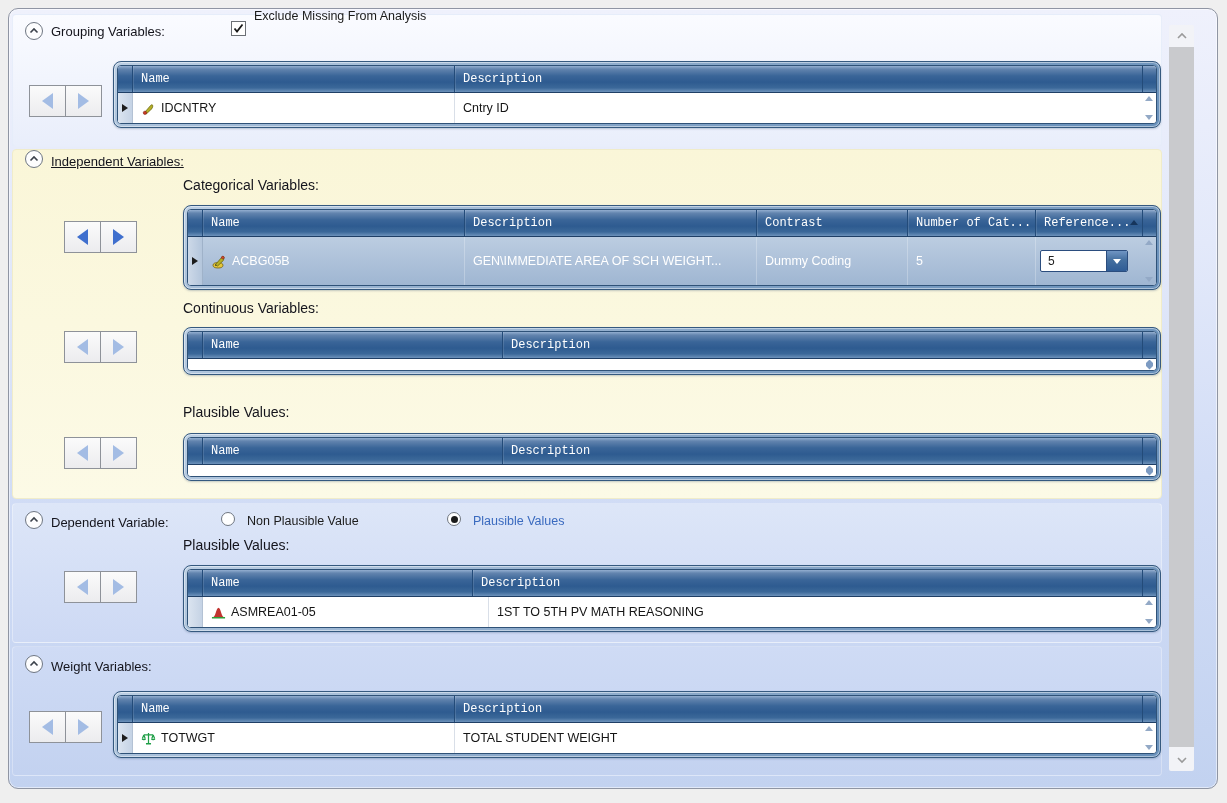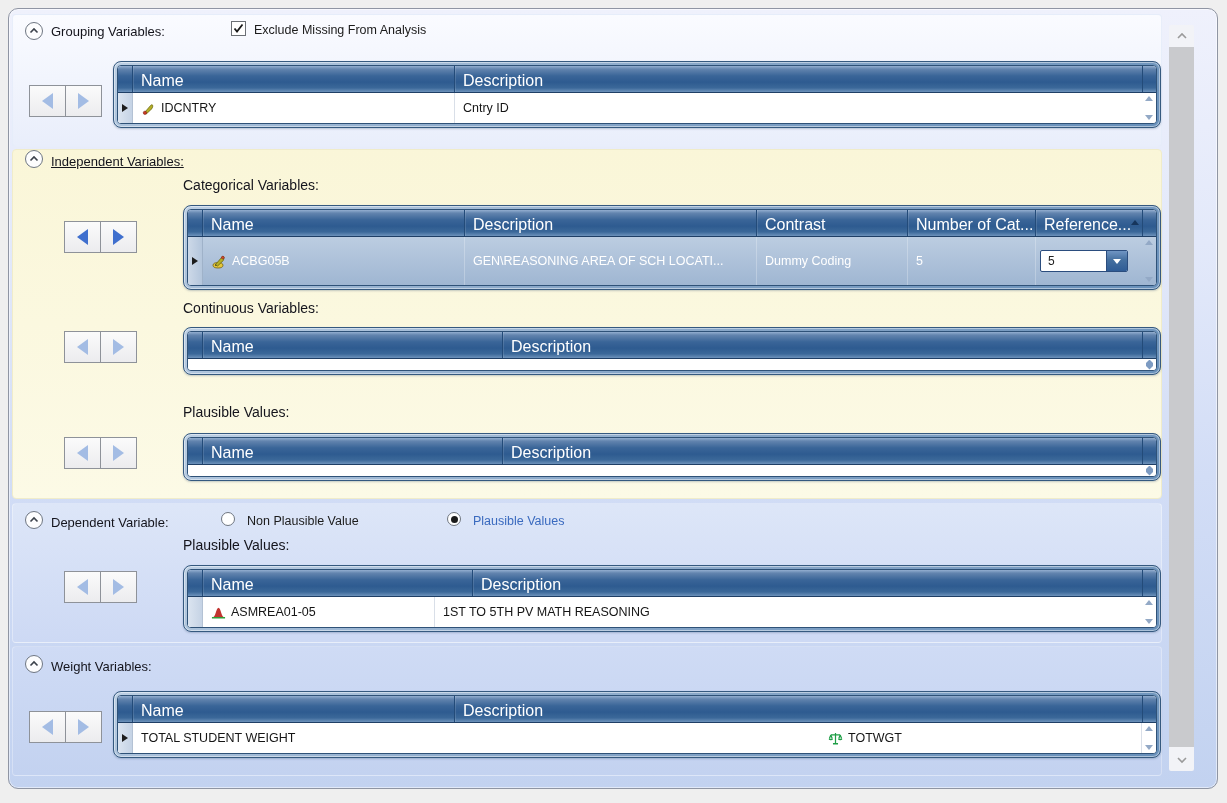--- a/index.html
+++ b/index.html
@@ -47,21 +47,21 @@
   .mover-bold .arr-r { border-left-color:#3f6fce; }
 
   
   .tbl {
     border:1px solid #35597f; border-radius:8px; padding:3px;
     background:linear-gradient(160deg,#bccfe4 0%,#87a6c8 50%,#6890ba 100%);
     box-shadow:0 0 0 1px rgba(255,255,255,0.45) inset, 0 1px 2px rgba(30,60,100,0.25);
   }
   .tbl-inner { border-radius:4px; overflow:hidden; border:1px solid #2f5278; background:#fff; }
   .thead { display:flex; height:27px; background:linear-gradient(180deg,#93aed0 0%,#6284ae 12%,#3a6598 38%,#2e5b90 62%,#3b6899 84%,#6d92bb 100%); border-bottom:1px solid #1f3f66; }
-  .th { color:#fff; font-size:16px; padding:6px 6px 0 8px; border-right:1px solid #234b79; box-shadow:1px 0 0 rgba(255,255,255,0.12); white-space:nowrap; overflow:hidden; text-overflow:ellipsis; display:flex; }
+  .th { color:#fff; font-size:12px; padding:6px 6px 0 8px; border-right:1px solid #234b79; box-shadow:1px 0 0 rgba(255,255,255,0.12); white-space:nowrap; overflow:hidden; text-overflow:ellipsis; display:flex;font-family:Liberation Mono, monospace; }
   .th-rowhdr { width:15px; padding:0; border-right:1px solid #234b79; }
   .th-strip { width:14px; padding:0; margin-left:auto; border-right:none; border-left:1px solid #234b79; }
   .trow { display:flex; height:30px; background:#fff; font-size:12.5px; color:#151515; }
   .rowhdr { width:15px; background:linear-gradient(90deg,#dbe4f0,#c5d3e5); border-right:1px solid #b4c2d4; display:flex; align-items:center; justify-content:center; }
   .row-arrow { width:0; height:0; border-top:4px solid transparent; border-bottom:4px solid transparent; border-left:6px solid #1c1c1c; }
   .td { padding:0 8px; display:flex; align-items:center; gap:5px; border-right:1px solid #d9dfe8; white-space:nowrap; overflow:hidden; }
   .vstrip { width:14px; margin-left:auto; display:flex; flex-direction:column; justify-content:space-between; align-items:center; padding:3px 0; }
   .tri-up { width:0; height:0; border-left:4px solid transparent; border-right:4px solid transparent; border-bottom:5px solid #93a9c6; }
   .tri-dn { width:0; height:0; border-left:4px solid transparent; border-right:4px solid transparent; border-top:5px solid #93a9c6; }
   .empty-row { height:11px; background:#fff; display:flex; justify-content:flex-end; align-items:center; }
@@ -104,21 +104,21 @@
         <path class="chev-dark" d="M3.5 8.5 L7 5 L10.5 8.5"></path>
       </svg>
   </div>
   <div class="abs sec-title" style="left:42px; top:15px;">Grouping Variables:</div>
 
   <div class="abs cb" style="left:222px; top:12px;">
     <svg width="13" height="13" viewBox="0 0 13 13">
         <path d="M2.5 6.5 L5 9.5 L10.5 2.5" stroke="#1a1a1a" stroke-width="1.8" fill="none"></path>
       </svg>
   </div>
-  <div class="abs cb-label" style="left:245px; top:14px;">Exclude Missing From Analysis</div>
+  <div class="abs cb-label" style="left:245px; top:0;">Exclude Missing From Analysis</div>
 
   <div class="abs mover" style="left:20px; top:76px;">
     <div class="mbtn">
         <span class="arr-l"></span>
       </div>
     <div class="mbtn">
         <span class="arr-r"></span>
       </div>
   </div>
 
@@ -189,21 +189,21 @@
         <div class="td" style="width:262px;">
           <svg class="cell-icon" width="16" height="16" viewBox="0 0 16 16">
             <ellipse cx="7" cy="12.3" rx="5" ry="2.7" fill="#e5c63a" stroke="#73610e" stroke-width="0.8"></ellipse>
             <circle cx="5" cy="12" r="1" fill="#3a3a3a"></circle>
             <path d="M4.5 11.5 L11 4 C11.8 3.1 13.3 3.7 13.1 4.9 L12.3 7.5 L6.6 13 Z" fill="#b5b026" stroke="#6a650f" stroke-width="0.8"></path>
             <circle cx="11.8" cy="4.6" r="1.4" fill="#d04a32" stroke="#7c1d10" stroke-width="0.5"></circle>
           </svg>
           <span>ACBG05B</span>
         </div>
         <div class="td" style="width:292px;">
-            <span>GEN\REASONING AREA OF SCH LOCATI...</span>
+            <span>GEN\IMMEDIATE AREA OF SCH WEIGHT...</span>
           </div>
         <div class="td" style="width:151px;">
             <span>Dummy Coding</span>
           </div>
         <div class="td" style="width:128px;">
             <span>5</span>
           </div>
         <div class="td" style="flex:1; border-right:none; padding:0 4px;">
           <div class="combo">
             <div class="combo-val">5</div>
@@ -292,21 +292,21 @@
   <div class="abs tbl" style="left:174px; top:556px; width:978px;">
     <div class="tbl-inner">
       <div class="thead">
         <div class="th th-rowhdr"></div>
         <div class="th" style="width:270px;">Name</div>
         <div class="th" style="flex:1; border-right:none;">Description</div>
         <div class="th th-strip"></div>
       </div>
       <div class="trow">
         <div class="rowhdr"></div>
-        <div class="td" style="width:232px;">
+        <div class="td" style="width:286px;">
           <svg class="cell-icon" width="15" height="15" viewBox="0 0 16 16">
             <path d="M2 13 C5 13 5.5 3 8 3 C10.5 3 11 13 14 13 Z" fill="#c23430"></path>
             <path d="M1 13.6 H15" stroke="#2f9e38" stroke-width="1.6"></path>
           </svg>
           <span>ASMREA01-05</span>
         </div>
         <div class="td" style="flex:1; border-right:none;">
             <span>1ST TO 5TH PV MATH REASONING</span>
           </div>
         <div class="vstrip">
@@ -336,38 +336,38 @@
     <div class="tbl-inner">
       <div class="thead">
         <div class="th th-rowhdr"></div>
         <div class="th" style="width:322px;">Name</div>
         <div class="th" style="flex:1; border-right:none;">Description</div>
         <div class="th th-strip"></div>
       </div>
       <div class="trow">
         <div class="rowhdr">
             <span class="row-arrow"></span>
-          </div>
-        <div class="td" style="flex:1; border-right:none;">
-            <span>TOTAL STUDENT WEIGHT</span>
           </div>
         <div class="td" style="width:322px;">
           <svg class="cell-icon" width="15" height="15" viewBox="0 0 16 16">
             <g stroke="#1e9e46" fill="none" stroke-width="1.3">
               <path d="M8 2.2 V12.8"></path>
               <path d="M3 4.2 H13"></path>
               <path d="M3 4.2 L1.5 8 M3 4.2 L4.5 8"></path>
               <path d="M1.2 8.2 A1.9 1.6 0 0 0 4.8 8.2" fill="#1e9e46"></path>
               <path d="M13 4.2 L11.5 8 M13 4.2 L14.5 8"></path>
               <path d="M11.2 8.2 A1.9 1.6 0 0 0 14.8 8.2" fill="#1e9e46"></path>
               <path d="M5.3 13.6 H10.7" stroke-width="1.7"></path>
             </g>
           </svg>
           <span>TOTWGT</span>
         </div>
+        <div class="td" style="flex:1; border-right:none;">
+            <span>TOTAL STUDENT WEIGHT</span>
+          </div>
         <div class="vstrip">
             <span class="tri-up"></span>
             <span class="tri-dn"></span>
           </div>
       </div>
     </div>
   </div>
 
   <div class="sb">
     <div class="sb-btn sb-up">

